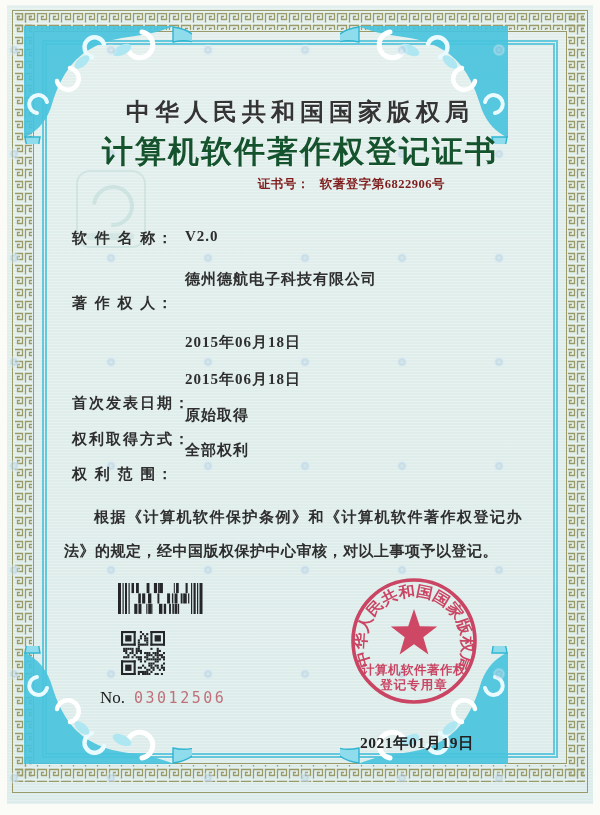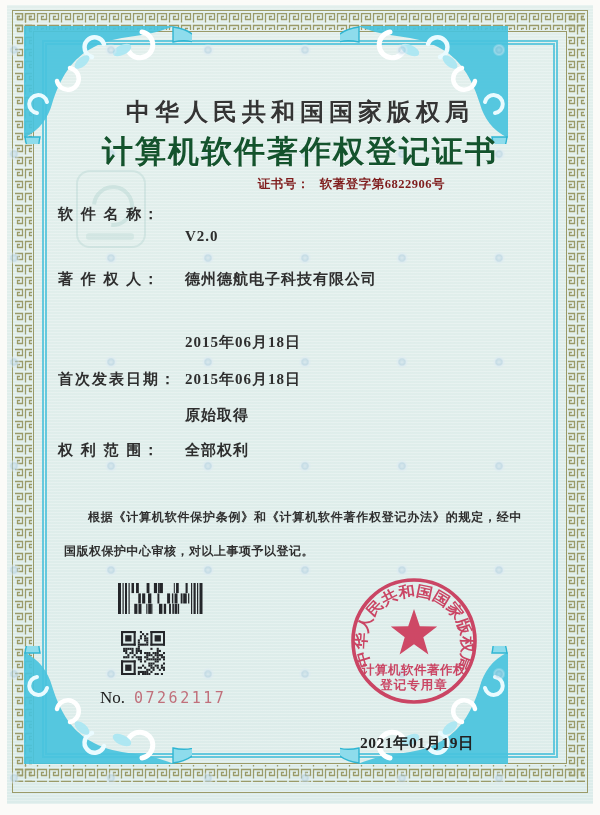--- a/index.html
+++ b/index.html
@@ -59,28 +59,28 @@
   .title1{top:96px;font-size:24px;font-weight:bold;letter-spacing:5px;text-shadow:0 1px 0 rgba(255,255,255,.6);}
   .title2{top:131px;font-size:31px;font-weight:bold;letter-spacing:2px;color:#14532d;text-shadow:0 1px 0 rgba(255,255,255,.6);}
 
   .certno{
     position:absolute;top:176px;right:87px;font-size:12.5px;font-weight:bold;color:#7f1d1d;
     letter-spacing:.5px;
   }
   .certno .lbl{margin-right:10px;}
 
   .field{position:absolute;left:0;width:600px;height:20px;font-size:15px;font-weight:bold;color:#2e2e2e;}
-  .field .lbl{position:absolute;left:58px;letter-spacing:2px;white-space:pre;}
+  .field .lbl{position:absolute;left:72px;letter-spacing:2px;white-space:pre;margin-top:24px;}
   .field .val{position:absolute;left:185px;letter-spacing:1px;white-space:pre;}
   .f0{top:205px}.f0b{top:228px}.f1{top:270px}.f2{top:333px}.f3{top:370px}
   .f4{top:406px}.f5{top:441px}.f6{top:475px}
 
   .statement{
     position:absolute;left:64px;top:501px;width:458px;
-    font-size:12px;font-weight:bold;color:#2e2e2e;line-height:33.5px;
+    font-size:15px;font-weight:bold;color:#2e2e2e;line-height:33.5px;
     text-indent:2em;text-align:justify;letter-spacing:.5px;
   }
 
   .barcode{position:absolute;left:118px;top:583px;}
   .qrcode{position:absolute;left:121px;top:631px;}
 
   .serial{position:absolute;left:100px;top:688px;font-size:17px;color:#1d1d1d;}
   .serial .num{
     font-family:"DejaVu Sans Mono","Liberation Mono",monospace;
     font-size:15px;color:#c0707b;letter-spacing:2.5px;margin-left:9px;
@@ -165,20 +165,21 @@
     <span class="val">德州德航电子科技有限公司</span>
   </div>
   <div class="field f2">
     <span class="val">2015年06月18日</span>
   </div>
   <div class="field f3">
     <span class="lbl">首次发表日期：</span>
     <span class="val">2015年06月18日</span>
   </div>
   <div class="field f4">
+    <span class="lbl">权利取得方式：</span>
     <span class="val">原始取得</span>
   </div>
   <div class="field f5">
     <span class="lbl">权 利 范 围：</span>
     <span class="val">全部权利</span>
   </div>
 
   <div class="statement">根据《计算机软件保护条例》和《计算机软件著作权登记办法》的规定，经中国版权保护中心审核，对以上事项予以登记。</div>
 
   <svg class="barcode" id="barcode" width="86" height="31">
@@ -354,21 +355,21 @@
       <rect x="21" y="42" width="2.1" height="2.1" fill="#24262a"></rect>
       <rect x="23.1" y="42" width="2.1" height="2.1" fill="#24262a"></rect>
       <rect x="25.200000000000003" y="42" width="2.1" height="2.1" fill="#24262a"></rect>
       <rect x="27.3" y="42" width="2.1" height="2.1" fill="#24262a"></rect>
       <rect x="33.6" y="42" width="2.1" height="2.1" fill="#24262a"></rect>
       <rect x="35.7" y="42" width="2.1" height="2.1" fill="#24262a"></rect>
       <rect x="39.9" y="42" width="2.1" height="2.1" fill="#24262a"></rect>
     </svg>
 
   <div class="serial">
-    <span>No.</span><span class="num">07262117</span>
+    <span>No.</span><span class="num">03012506</span>
   </div>
 
   <svg class="stamp" width="136" height="136" viewBox="0 0 136 136">
     <defs>
       <path id="ringPath" d="M 25.8,94 A 48,48 0 1 1 110.2,94" fill="none"></path>
     </defs>
     <circle cx="68" cy="68" r="61" fill="none" stroke="#c9395a" stroke-width="3.6"></circle>
     <path d="M68,36 L73.8,53.2 L91.2,53.5 L77.3,64.2 L82.4,81.4 L68,71.2 L53.6,81.4 L58.7,64.2 L44.8,53.5 L62.2,53.2 Z" fill="#cd3c5c"></path>
     <text font-size="15" font-weight="bold" fill="#c9395a" font-family="Liberation Serif, DejaVu Serif, serif">
       <textPath href="#ringPath" startOffset="2" textLength="197" lengthAdjust="spacingAndGlyphs">中华人民共和国国家版权局</textPath>

